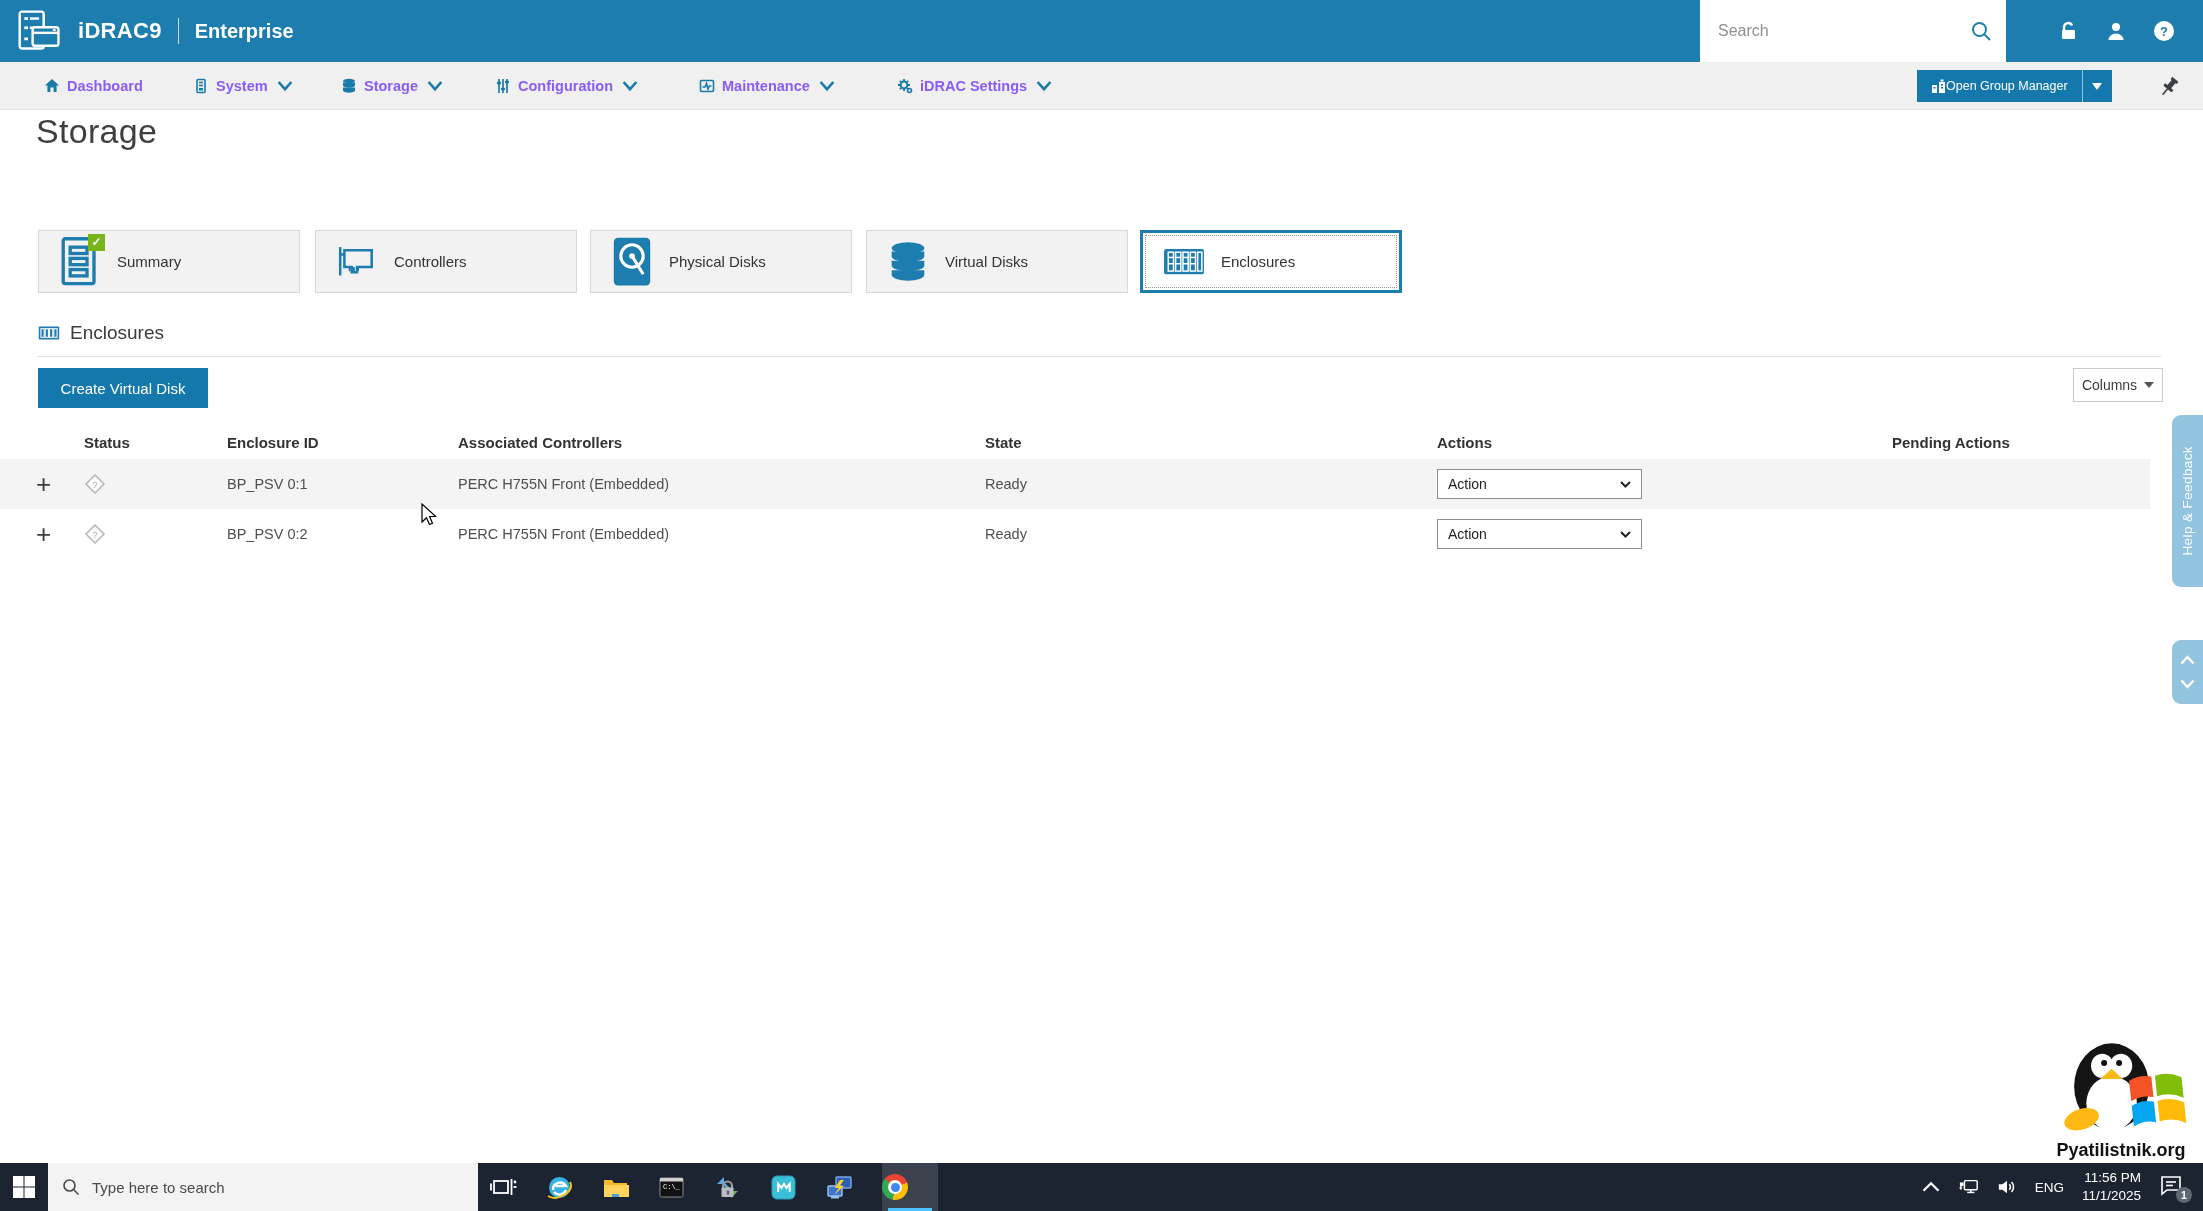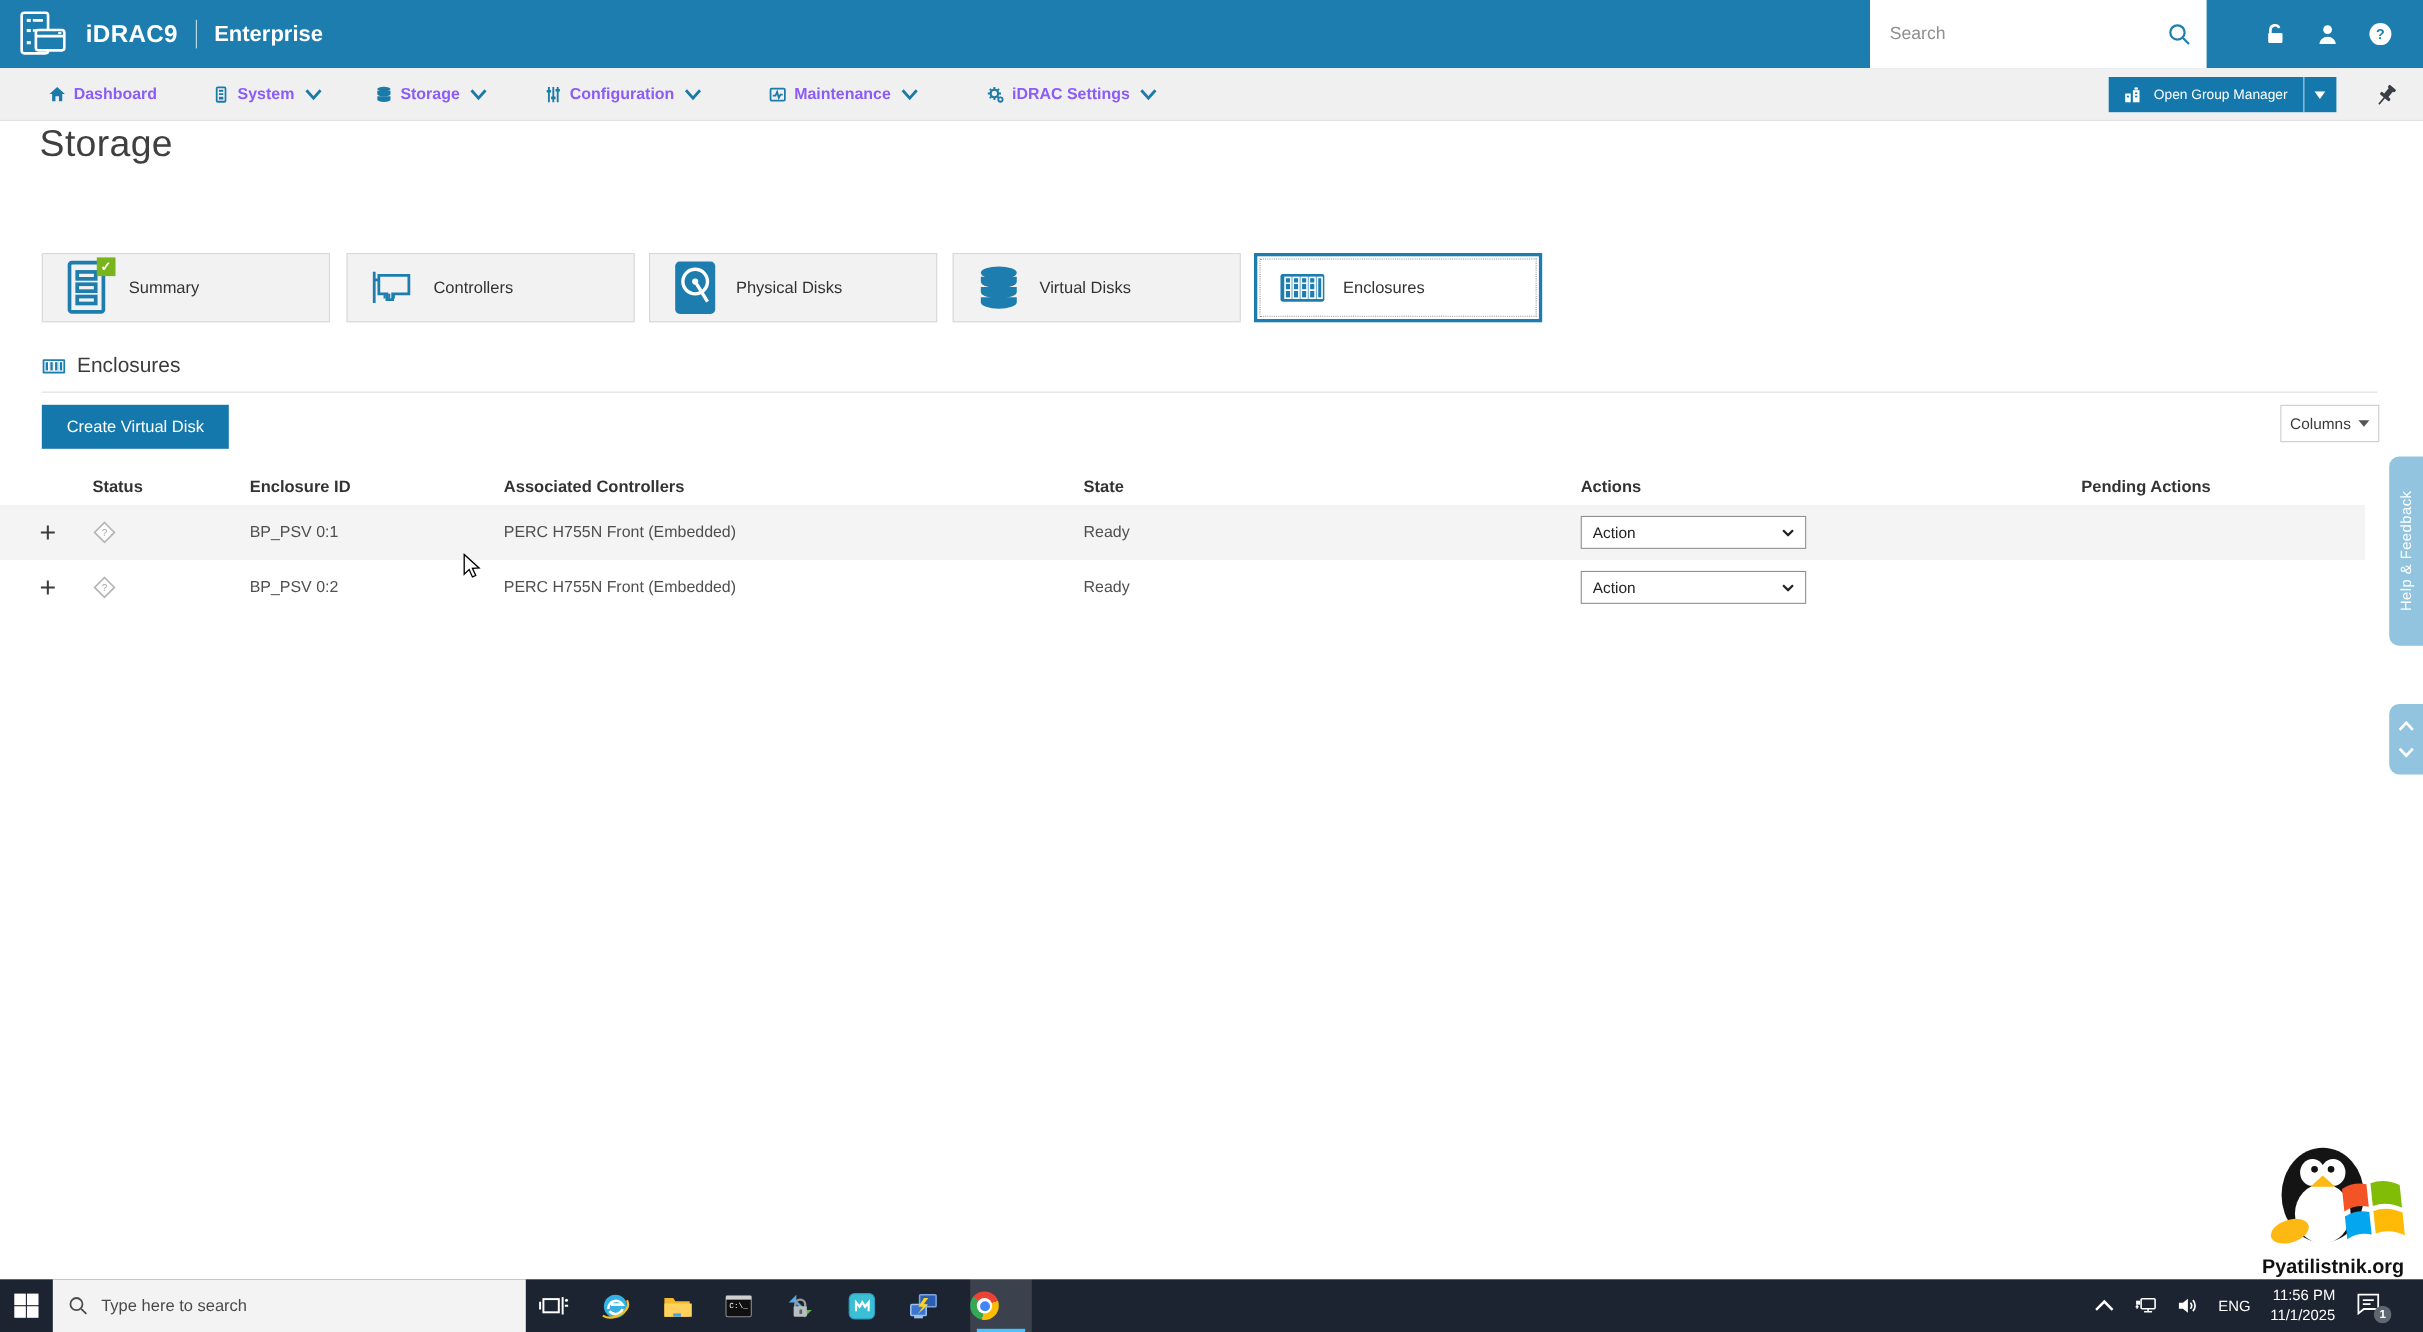--- a/index.html
+++ b/index.html
@@ -21,21 +21,21 @@
   .top-icons { position:absolute; right:28px; top:0; height:62px; display:flex; align-items:center; gap:26px; }
   .top-icons svg { width:22px; height:22px; }
 
   
   .navbar { position:absolute; top:62px; left:0; width:2203px; height:48px; background:#f0f0f0; border-bottom:1px solid #e3e3e3; }
   .nav-item { position:absolute; top:0; height:48px; display:flex; align-items:center; gap:7px; color:#8b5cf6; font-size:14.5px; font-weight:700; cursor:pointer; }
   .nav-item svg { width:16px; height:16px; }
   .nav-caret { width:10px; height:7px; margin-left:2px; }
   .ni-0{left:44px} .ni-1{left:193px} .ni-2{left:341px} .ni-3{left:495px} .ni-4{left:699px} .ni-5{left:897px}
   .gm-btn { position:absolute; left:1917px; top:8px; height:32px; display:flex; }
-  .gm-main { background:#1578ad; color:#fff; font-size:12.5px; display:flex; align-items:center; gap:12px; padding:0 14px; }
+  .gm-main { background:#1578ad; color:#fff; font-size:12.5px; display:flex; align-items:center; gap:0; padding:0 14px; }
   .gm-main svg { width:15px; height:15px; }
   .gm-arrow { background:#1578ad; border-left:1px solid rgba(255,255,255,.55); width:30px; display:flex; align-items:center; justify-content:center; }
   .gm-arrow svg { width:10px; height:7px; }
   .pin-btn { position:absolute; left:2156px; top:12px; width:26px; height:26px; }
 
   
   .page-title { position:absolute; left:36px; top:112px; font-size:34px; font-weight:400; color:#3f3f3f; letter-spacing:.3px; }
   .tabs { position:absolute; left:0; top:160px; width:2203px; height:42px; }
   .tab { position:absolute; top:6px; font-size:15px; font-weight:700; cursor:pointer; }
   .tab-0 { left:47px; color:#333; }
@@ -95,21 +95,21 @@
   .tb-search svg { width:18px; height:18px; flex:0 0 auto; }
   .tb-search span { color:#4a4a4a; font-size:15px; }
   .tb-icons { display:flex; align-items:stretch; margin-left:12px; }
   .tb-btn { width:56px; display:flex; align-items:center; justify-content:flex-start; cursor:pointer; position:relative; }
   .tb-btn.active { background:rgba(255,255,255,.14); }
   .tb-btn.active::after { content:""; position:absolute; left:6px; right:6px; bottom:0; height:3px; background:#4cc2ff; }
   .tb-btn svg, .tb-btn .gicon { width:27px; height:27px; }
   .chrome-ball { width:26px; height:26px; border-radius:50%; background:conic-gradient(from -50deg, #ea4335 0deg 120deg, #fbbc05 120deg 240deg, #34a853 240deg 360deg); position:relative; }
   .chrome-ball::before { content:""; position:absolute; left:6px; top:6px; width:14px; height:14px; border-radius:50%; background:#fff; }
   .chrome-ball::after { content:""; position:absolute; left:8.5px; top:8.5px; width:9px; height:9px; border-radius:50%; background:#4285f4; }
-  .tray { margin-left:auto; display:flex; align-items:center; gap:18px; padding-right:32px; }
+  .tray { margin-left:auto; display:flex; align-items:center; gap:18px; padding-right:14px; }
   .tray svg { width:20px; height:20px; }
   .tray .lang { font-size:13.5px; }
   .tray .clock { text-align:right; font-size:13.5px; line-height:1.35; cursor:default; }
   .notif { position:relative; width:30px; height:26px; cursor:pointer; }
   .notif svg { width:24px; height:22px; }
   .notif .nbadge { position:absolute; right:-3px; bottom:-3px; width:16px; height:16px; background:#5f6771; border-radius:50%; color:#fff; font-size:10.5px; font-weight:700; display:flex; align-items:center; justify-content:center; }
 </style>
 </head>
 <body>
 

